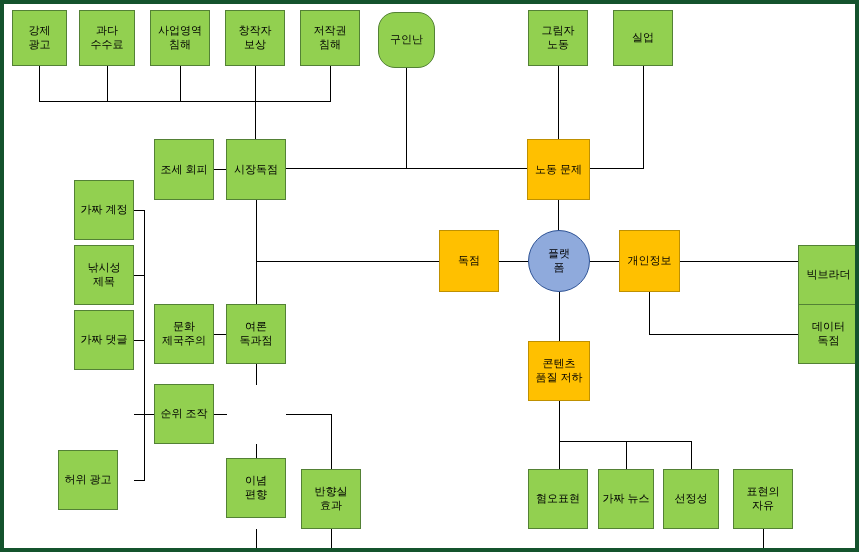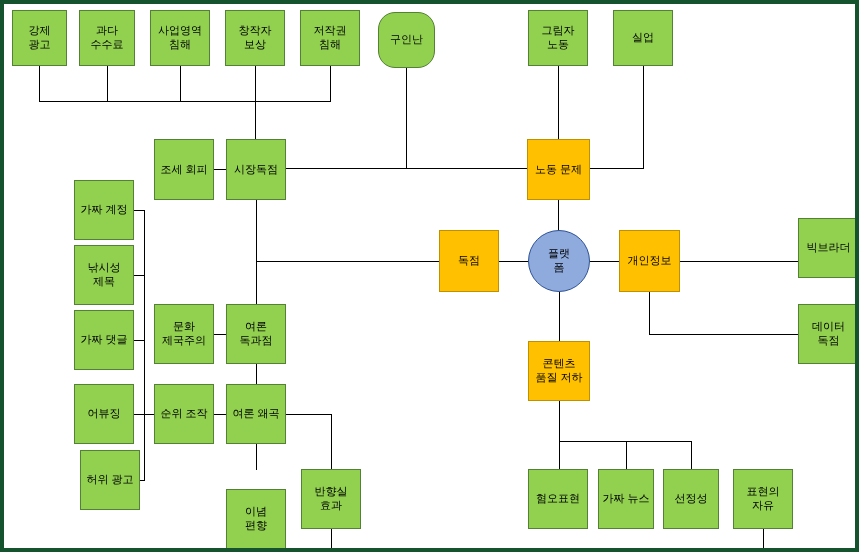--- a/index.html
+++ b/index.html
@@ -97,38 +97,36 @@
     <div class="node green" style="left: 524px; top: 6px; width: 60px; height: 56px;"><span>그림자
 노동</span></div>
     <div class="node green" style="left: 609px; top: 6px; width: 60px; height: 56px;"><span>실업</span></div>
     <div class="node green" style="left: 150px; top: 135px; width: 60px; height: 61px;"><span>조세 회피</span></div>
     <div class="node green" style="left: 222px; top: 135px; width: 60px; height: 61px;"><span>시장독점</span></div>
     <div class="node orange" style="left: 523px; top: 135px; width: 63px; height: 61px;"><span>노동 문제</span></div>
     <div class="node green" style="left: 70px; top: 176px; width: 60px; height: 60px;"><span>가짜 계정</span></div>
     <div class="node green" style="left: 70px; top: 241px; width: 60px; height: 60px;"><span>낚시성
 제목</span></div>
     <div class="node green" style="left: 70px; top: 306px; width: 60px; height: 60px;"><span>가짜 댓글</span></div>
-    <div class="node green" style="left: 70px; top: 380px; width: 60px; height: 60px;"><span>어뷰징</span></div>
-    <div class="node green" style="left: 76px; top: 446px; width: 60px; height: 60px;"><span>허위 광고</span></div>
+    <div class="node green" style="left: 54px; top: 446px; width: 60px; height: 60px;"><span>허위 광고</span></div>
     <div class="node orange" style="left: 435px; top: 226px; width: 60px; height: 62px;"><span>독점</span></div>
     <div class="node hub" style="left: 524px; top: 226px; width: 62px; height: 62px; justify-content: center;"><span>플랫
 폼</span></div>
     <div class="node orange" style="left: 615px; top: 226px; width: 61px; height: 62px;"><span>개인정보</span></div>
-    <div class="node green" style="left: 794px; top: 214px; width: 61px; height: 60px; text-align: center;"><span>빅브라더</span></div>
+    <div class="node green" style="left: 794px; top: 241px; width: 61px; height: 60px; text-align: center;"><span>빅브라더</span></div>
     <div class="node green" style="left: 794px; top: 300px; width: 61px; height: 60px;"><span>데이터
 독점</span></div>
     <div class="node green" style="left: 150px; top: 300px; width: 60px; height: 60px;"><span>문화
 제국주의</span></div>
     <div class="node green" style="left: 222px; top: 300px; width: 60px; height: 60px;"><span>여론
 독과점</span></div>
     <div class="node green" style="left: 150px; top: 380px; width: 60px; height: 60px;"><span>순위 조작</span></div>
-    <div class="node green" style="left: 222px; top: 380px; width: 60px; height: 60px;"><span>여론 왜곡</span></div>
     <div class="node orange" style="left: 524px; top: 337px; width: 62px; height: 60px;"><span>콘텐츠
 품질 저하</span></div>
-    <div class="node green" style="left: 222px; top: 485px; width: 60px; height: 60px;"><span>이념
+    <div class="node green" style="left: 222px; top: 454px; width: 60px; height: 60px;"><span>이념
 편향</span></div>
     <div class="node green" style="left: 297px; top: 465px; width: 60px; height: 60px;"><span>반향실
 효과</span></div>
     <div class="node green" style="left: 524px; top: 465px; width: 60px; height: 60px;"><span>혐오표현</span></div>
     <div class="node green" style="left: 594px; top: 465px; width: 56px; height: 60px;"><span>가짜 뉴스</span></div>
     <div class="node green" style="left: 659px; top: 465px; width: 56px; height: 60px;"><span>선정성</span></div>
     <div class="node green" style="left: 729px; top: 465px; width: 60px; height: 60px;"><span>표현의
 자유</span></div>
   </div>
 

